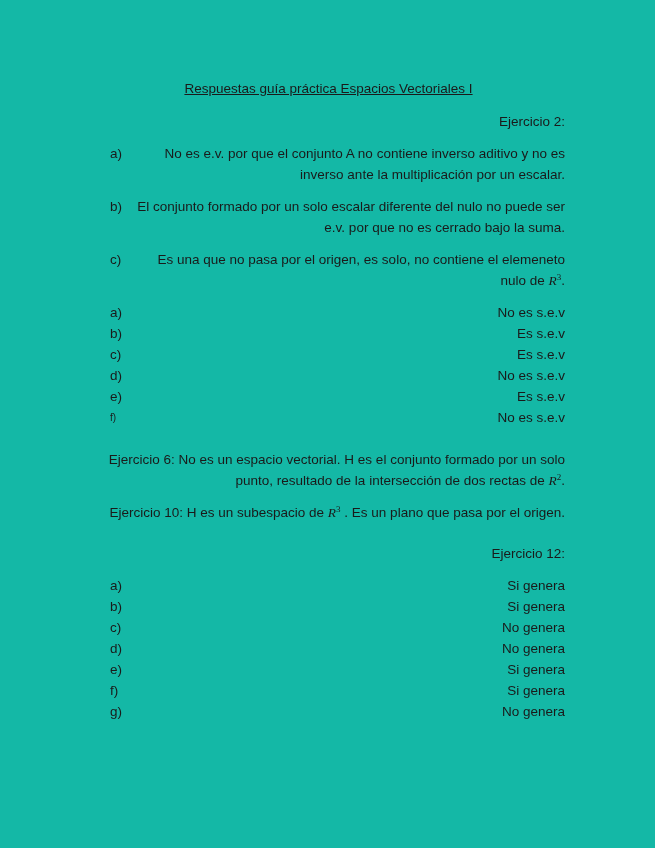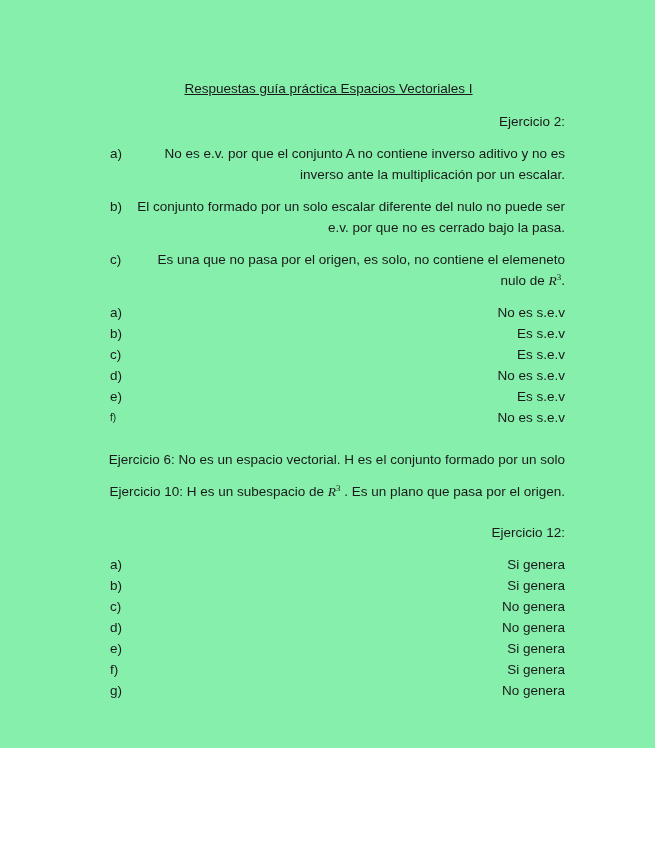--- a/index.html
+++ b/index.html
@@ -1,20 +1,20 @@
 <!DOCTYPE html>
 <html><head>
 <meta charset="utf-8">
 <style>
   html, body { margin: 0; padding: 0; background: #ffffff; }
   .page {
     width: 655px;
-    height: 748px;
+    height: 848px;
     box-sizing: border-box;
-    background: #86efac;
+    background: #14b8a6;
     padding: 78px 90px 0 92px;
     font-family: "Liberation Sans", sans-serif;
     font-size: 13.5px;
     line-height: 21px;
     color: #1a1a1a;
     overflow: hidden;
   }
   .title {
     font-size: 13.5px;
     font-weight: 400;
@@ -54,21 +54,21 @@
   <p class="heading">Ejercicio 2:</p>
   <div class="list spaced">
     <div class="li">
       <span class="marker">a)</span>
       <span class="ln">No es e.v. por que el conjunto A no contiene inverso aditivo y no es</span>
       <span class="ln">inverso ante la multiplicación por un escalar.</span>
     </div>
     <div class="li">
       <span class="marker">b)</span>
       <span class="ln">El conjunto formado por un solo escalar diferente del nulo no puede ser</span>
-      <span class="ln">e.v. por que no es cerrado bajo la pasa.</span>
+      <span class="ln">e.v. por que no es cerrado bajo la suma.</span>
     </div>
     <div class="li">
       <span class="marker">c)</span>
       <span class="ln">Es una que no pasa por el origen, es solo, no contiene el elemeneto</span>
       <span class="ln"><span>nulo de </span><span class="math-r">R</span><span class="math-sup">3</span><span>.</span></span>
     </div>
   </div>
 
   <div class="list">
     <div class="li">
@@ -92,20 +92,21 @@
       <span class="ln">Es s.e.v</span>
     </div>
     <div class="li">
       <span class="marker small">f)</span>
       <span class="ln">No es s.e.v</span>
     </div>
   </div>
 
   <div class="para para-gap-top">
     <span class="ln">Ejercicio 6: No es un espacio vectorial. H es el conjunto formado por un solo</span>
+    <span class="ln"><span>punto, resultado de la intersección de dos rectas de </span><span class="math-r">R</span><span class="math-sup">2</span><span>.</span></span>
   </div>
 
   <div class="para para-ej10">
     <span class="ln"><span>Ejercicio 10: H es un subespacio de </span><span class="math-r">R</span><span class="math-sup">3</span><span> . Es un plano que pasa por el origen.</span></span>
   </div>
 
   <p class="heading">Ejercicio 12:</p>
   <div class="list">
     <div class="li">
       <span class="marker">a)</span>

